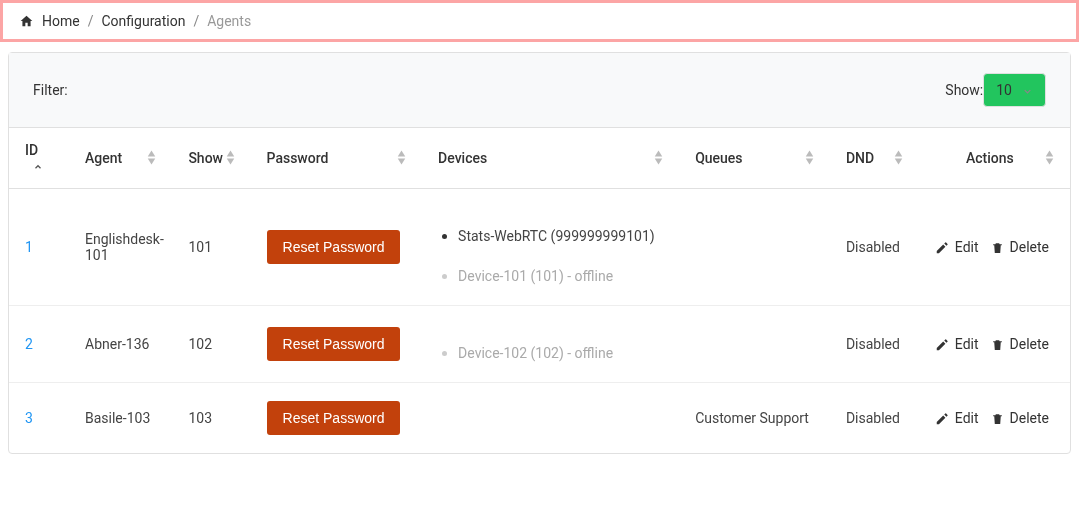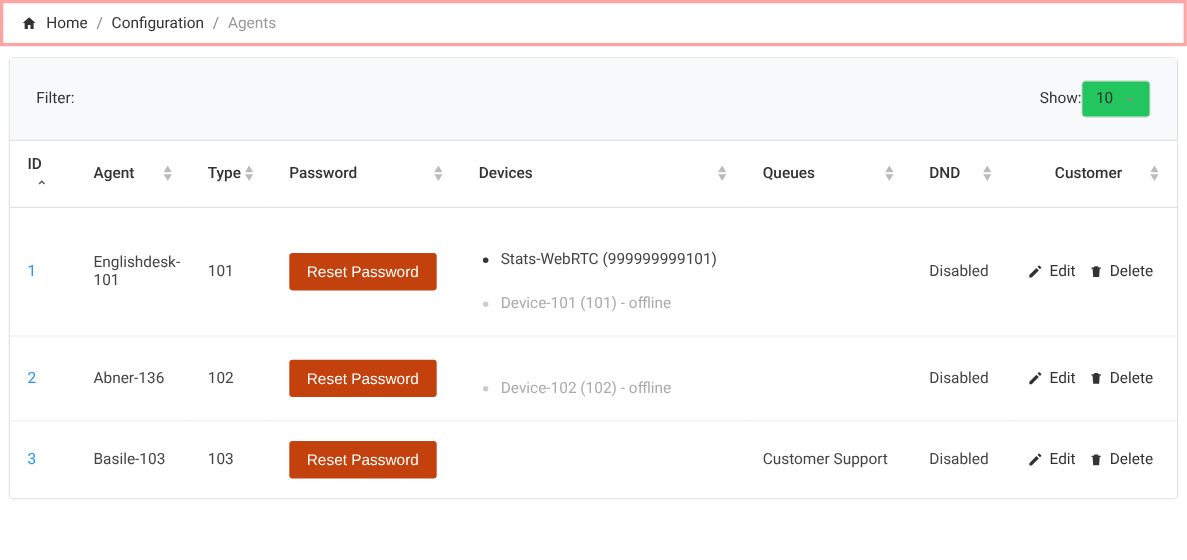--- a/index.html
+++ b/index.html
@@ -173,21 +173,21 @@
           <span class="col-sort">
             <svg width="9" height="7" viewBox="0 0 24 16" fill="#bbb">
                 <polygon points="12,0 22,16 2,16"></polygon>
               </svg>
             <svg width="9" height="7" viewBox="0 0 24 16" fill="#bbb">
                 <polygon points="12,16 22,0 2,0"></polygon>
               </svg>
           </span>
         </th>
         <th>
-          <span>Type</span>
+          <span>Show</span>
           <span class="col-sort">
             <svg width="9" height="7" viewBox="0 0 24 16" fill="#bbb">
                 <polygon points="12,0 22,16 2,16"></polygon>
               </svg>
             <svg width="9" height="7" viewBox="0 0 24 16" fill="#bbb">
                 <polygon points="12,16 22,0 2,0"></polygon>
               </svg>
           </span>
         </th>
         <th>
@@ -228,21 +228,21 @@
           <span class="col-sort">
             <svg width="9" height="7" viewBox="0 0 24 16" fill="#bbb">
                 <polygon points="12,0 22,16 2,16"></polygon>
               </svg>
             <svg width="9" height="7" viewBox="0 0 24 16" fill="#bbb">
                 <polygon points="12,16 22,0 2,0"></polygon>
               </svg>
           </span>
         </th>
         <th class="actions-head">
-          <span>Customer</span>
+          <span>Actions</span>
           <span class="col-sort">
             <svg width="9" height="7" viewBox="0 0 24 16" fill="#bbb">
                 <polygon points="12,0 22,16 2,16"></polygon>
               </svg>
             <svg width="9" height="7" viewBox="0 0 24 16" fill="#bbb">
                 <polygon points="12,16 22,0 2,0"></polygon>
               </svg>
           </span>
         </th>
       </tr>

